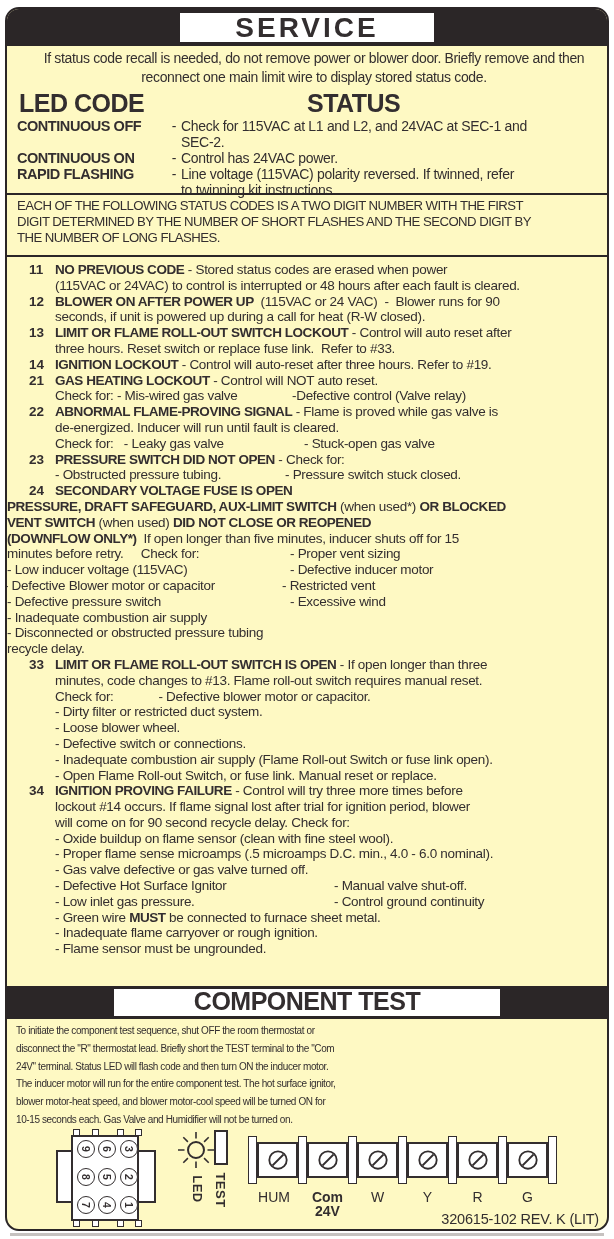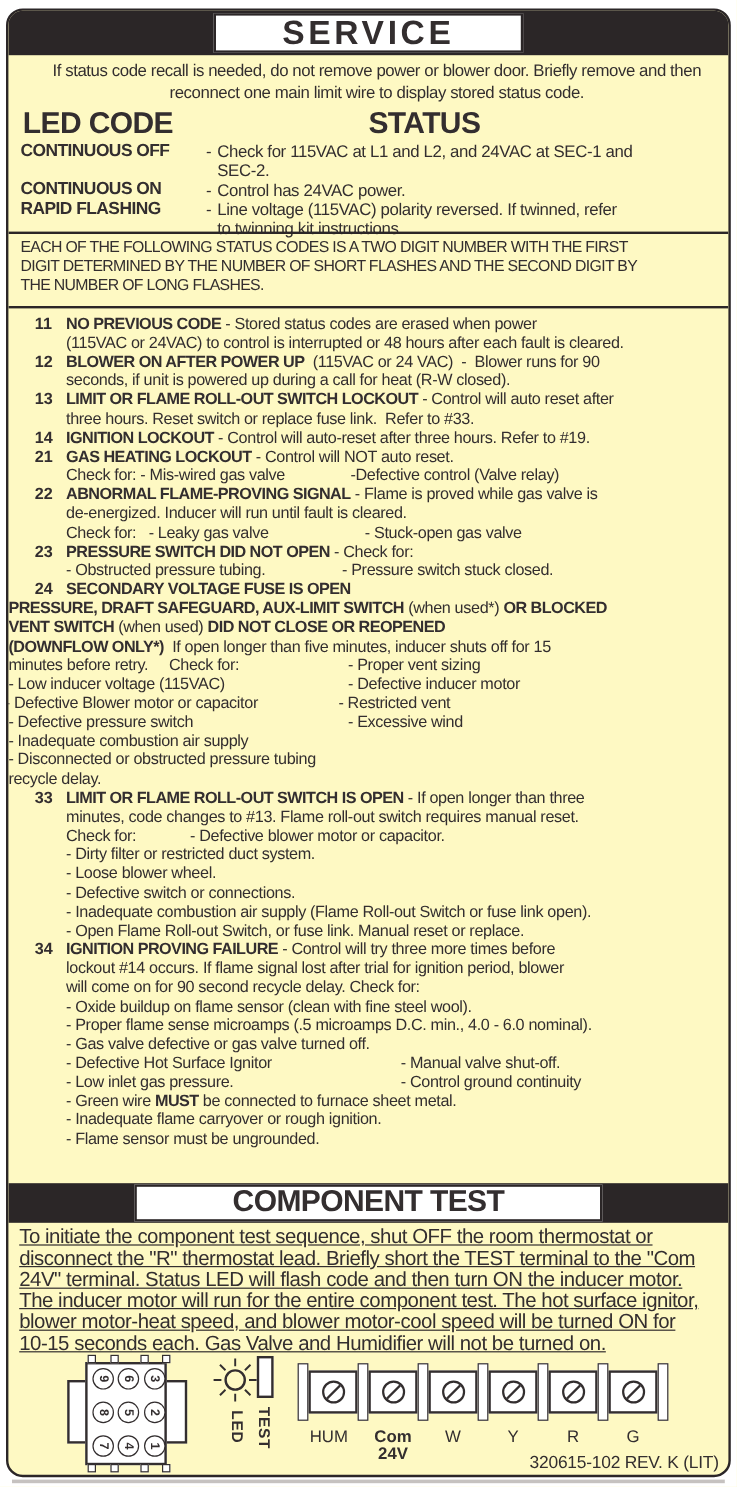--- a/index.html
+++ b/index.html
@@ -36,21 +36,21 @@
   .codelines{flex:1;min-width:0;}
   .cl{position:relative;white-space:pre;font-size:13.5px;line-height:15.8px;letter-spacing:-0.3px;}
   .cl .b{font-weight:bold;letter-spacing:-0.45px;}
   .col2{position:absolute;top:0;}
   
   .ctband{height:33px;background:#2b2627;position:relative;flex:none;}
   .ctbox{position:absolute;left:50%;transform:translateX(-50%);top:1px;width:390px;height:31px;
          background:#fff;border:2px solid #2b2627;box-sizing:border-box;display:flex;align-items:flex-end;justify-content:center;}
   .ct-title{font-size:25px;font-weight:bold;letter-spacing:-0.5px;}
   .cttext{height:109px;flex:none;padding:3px 0 0 9px;box-sizing:border-box;}
-  .ctline{white-space:pre;font-size:17px;line-height:17.8px;letter-spacing:-0.4px;text-decoration:underline;}
+  .ctline{white-space:pre;font-size:10px;line-height:17.8px;letter-spacing:-0.4px;}
   
   .diagram{flex:1;position:relative;}
   .flange,.cblock,.tab{position:absolute;background:#fff;box-sizing:border-box;border:2px solid #332e2f;}
   .flange-l{left:49px;top:22px;width:17px;height:53px;}
   .flange-r{left:130px;top:22px;width:19px;height:53px;}
   .cblock{left:64px;top:7px;width:68px;height:86px;}
   .tab{width:7px;height:7px;border-width:1.5px;}
   .pin{position:absolute;width:18px;height:18px;border:1.5px solid #332e2f;border-radius:50%;
        display:flex;align-items:center;justify-content:center;box-sizing:border-box;background:#fff;}
   .pin span{transform:rotate(90deg);font-size:10.5px;font-weight:600;}

